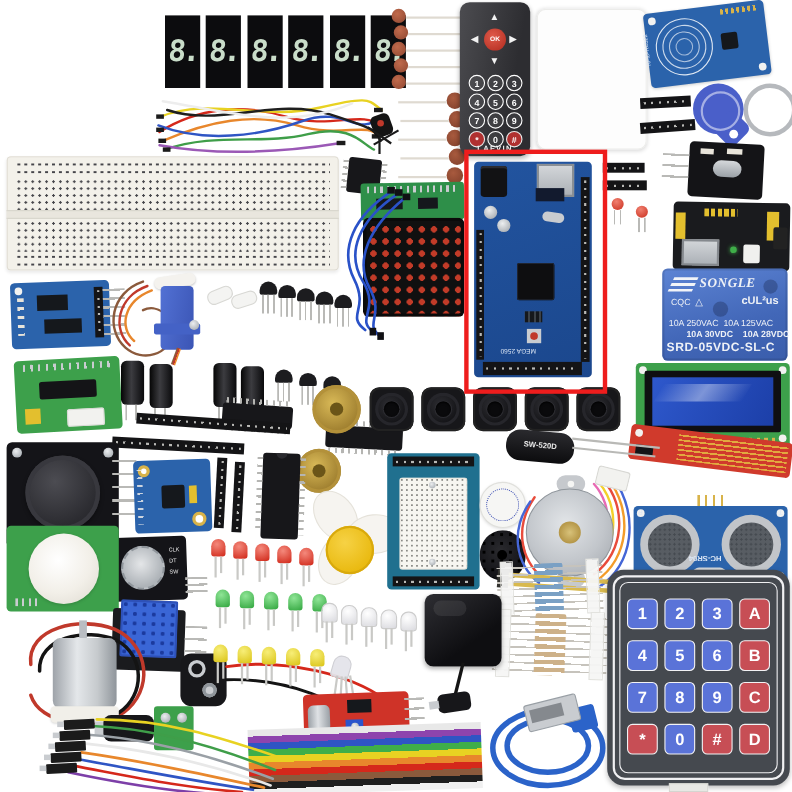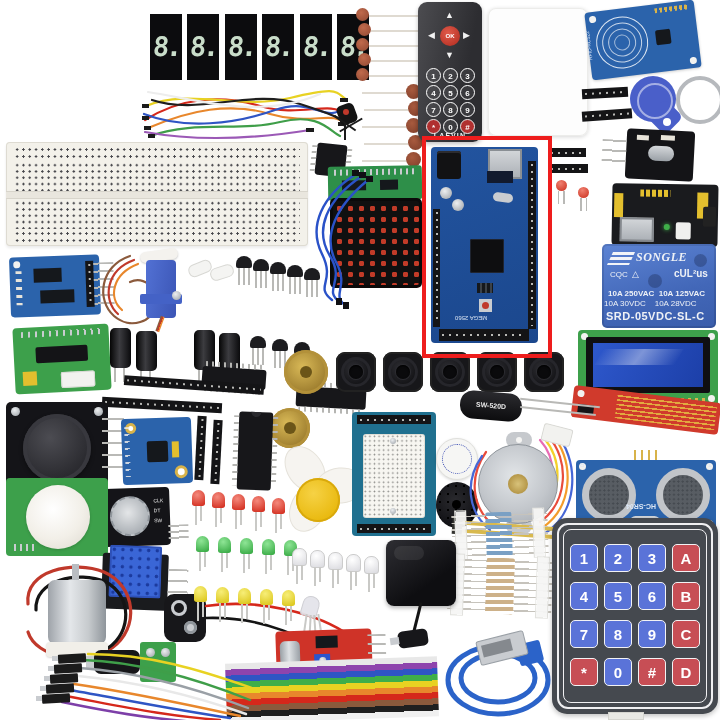--- a/index.html
+++ b/index.html
@@ -259,22 +259,22 @@
   <div class="a" style="left:602px;top:244px;width:114px;height:84px;border-radius:5px;
     background:linear-gradient(165deg,#5d84d4 0%,#4267b8 60%,#3a5dab 100%);box-shadow:inset 0 0 0 2px rgba(0,0,0,.1);color:#eef1f6">
     <div class="a" style="left:8px;top:8px;width:22px;height:13px;transform:skewX(-25deg);
       background:repeating-linear-gradient(180deg,#f2f4f8 0 2.5px,transparent 2.5px 5.5px)"></div>
     <div class="a" style="left:34px;top:6px;font:italic bold 12px/14px 'Liberation Serif',serif;letter-spacing:.5px">SONGLE</div>
     <div class="a" style="left:8px;top:26px;font-size:8px">CQC</div>
     <div class="a" style="left:30px;top:25px;font-size:9px">△</div>
     <div class="a" style="left:72px;top:24px;font-weight:bold;font-size:10px">cUL²us</div>
     <div class="a" style="left:46px;top:30px;width:14px;height:14px;border-radius:50%;background:rgba(15,25,60,.3)"></div>
     <div class="a" style="left:92px;top:10px;width:13px;height:13px;border-radius:50%;background:rgba(15,25,60,.3)"></div>
-    <div class="a" style="left:6px;top:45px;font-weight:bold;font-size:8px;white-space:pre">10A 250VAC  10A 125VAC</div>
-    <div class="a" style="left:2px;top:55px;font-weight:normal;font-size:8px;white-space:pre">10A 30VDC    10A 28VDC</div>
+    <div class="a" style="left:6px;top:45px;font-weight:normal;font-size:8px;white-space:pre">10A 250VAC  10A 125VAC</div>
+    <div class="a" style="left:22px;top:55px;font-weight:bold;font-size:8px;white-space:pre">10A 30VDC    10A 28VDC</div>
     <div class="a" style="left:4px;top:66px;font-weight:bold;font-size:11px;letter-spacing:.5px">SRD-05VDC-SL-C</div>
   </div>
 
   <div class="a" style="left:10px;top:256px;width:90px;height:60px;background:#2b63ab;border-radius:4px;transform:rotate(-2deg)">
     <i class="whitehole" style="left:4px;top:4px"></i>
     <div class="a" style="left:24px;top:12px;width:28px;height:14px;background:#15181c"></div>
     <div class="a" style="left:30px;top:34px;width:34px;height:13px;background:#15181c"></div>
     <div class="a" style="left:6px;top:14px;width:6px;height:34px;
       background:repeating-linear-gradient(180deg,#e8e4da 0 3px,transparent 3px 8px)"></div>
     <div class="hdr v" style="left:76px;top:6px;width:8px;height:46px"></div>

